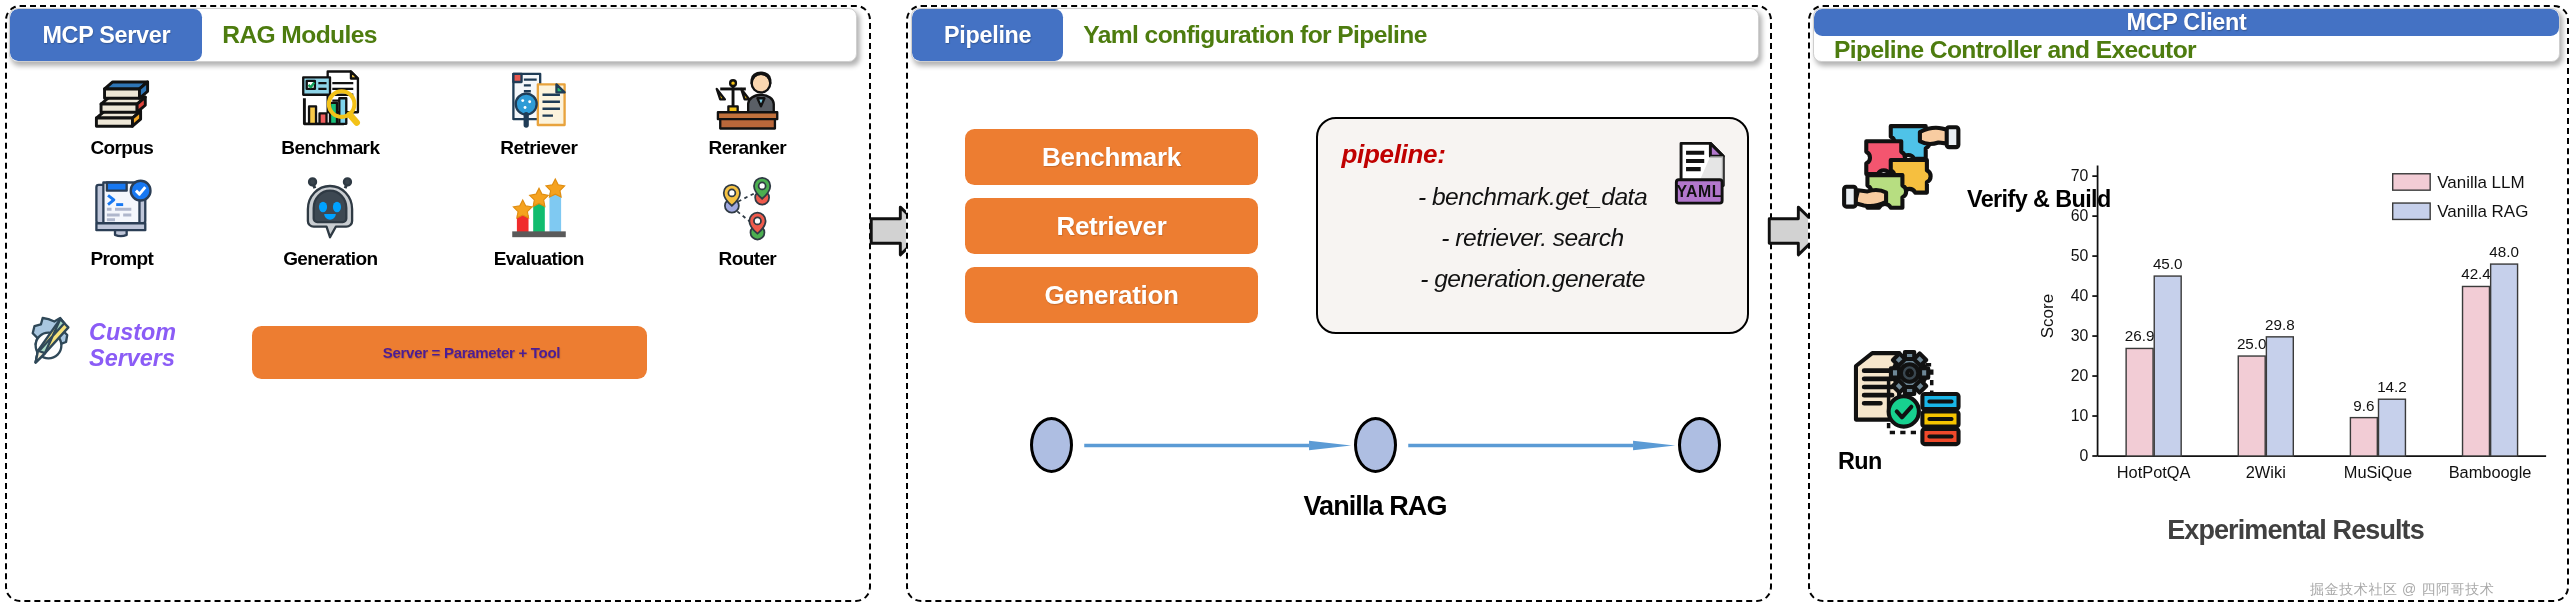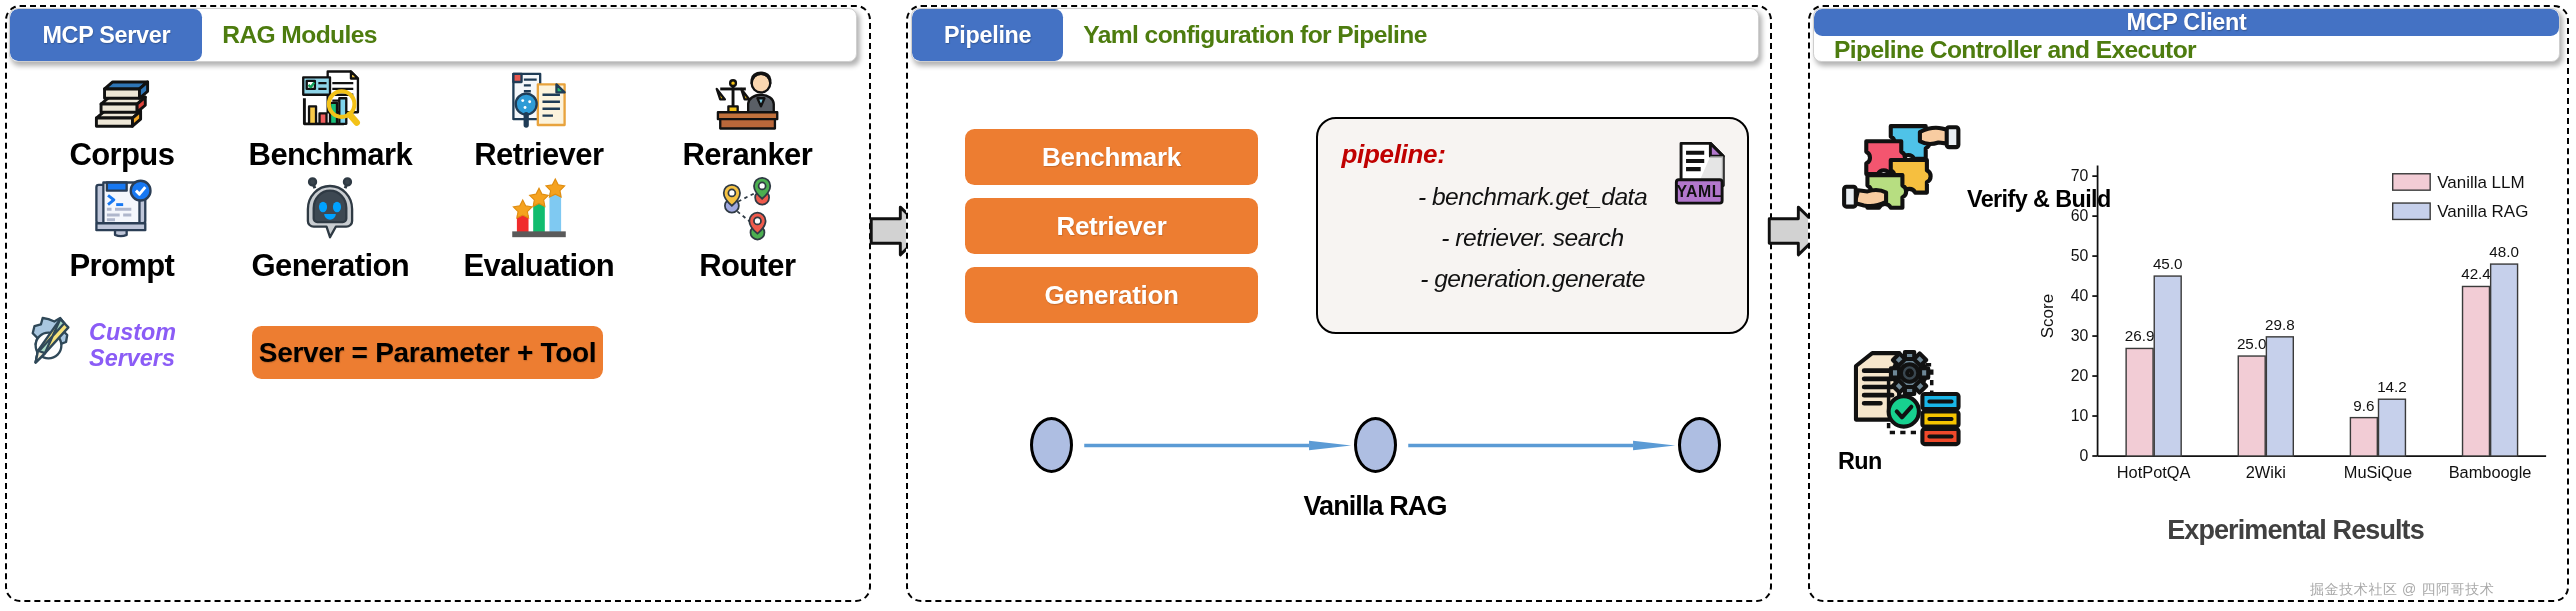--- a/index.html
+++ b/index.html
@@ -28,28 +28,28 @@
   
   .bigarrow{position:absolute;width:56px;height:50px;}
   #arrow-1{left:870px;top:206px;}
   #arrow-2{left:1768px;top:206px;}
 
   
   .mod-grid{position:absolute;left:17.6px;top:64px;width:834px;display:grid;grid-template-columns:repeat(4,1fr);
             grid-template-rows:111px 111px;}
   .mod{display:flex;flex-direction:column;align-items:center;justify-content:flex-start;}
   .mod .ic{height:71px;display:flex;align-items:center;justify-content:center;}
-  .mod .lbl{font-size:31px;font-weight:700;color:#000;letter-spacing:-0.6px;margin-top:2px;white-space:nowrap;}
+  .mod .lbl{font-size:19px;font-weight:700;color:#000;letter-spacing:-0.6px;margin-top:2px;white-space:nowrap;}
 
   
   .custom-wrap{position:absolute;left:17.6px;top:311px;display:flex;align-items:center;gap:10.5px;}
   .custom-lbl{font-style:italic;font-weight:700;font-size:23.4px;color:#8b5cf6;line-height:1.08;}
   .orange-pill{position:absolute;left:252px;top:326px;width:351px;height:53px;background:#ED7D31;border-radius:9.4px;
-               display:flex;align-items:center;justify-content:center;color:#000000;font-weight:700;font-size:28px;
-               letter-spacing:-0.3px;text-shadow:0.6px 0.6px 1.2px rgba(0,0,0,.18);}
+               display:flex;align-items:center;justify-content:center;color:#4c1d95;font-weight:700;font-size:15px;
+               letter-spacing:-0.3px;text-shadow:0.6px 0.6px 1.2px rgba(0,0,0,.18);padding-left:44px;}
 
   
   .stage-col{position:absolute;left:965px;top:129px;width:293px;display:flex;flex-direction:column;gap:13px;}
   .stage-btn{height:56px;background:#ED7D31;border-radius:9.4px;display:flex;align-items:center;justify-content:center;
              color:#fff;font-weight:700;font-size:26px;letter-spacing:-0.3px;text-shadow:0.6px 0.6px 1.2px rgba(0,0,0,.18);}
 
   .yaml-box{position:absolute;left:1316px;top:117px;width:433px;height:217px;background:#F7F4F2;border:2.9px solid #000;
             border-radius:20px;box-sizing:border-box;padding:20px 23.4px;}
   .yaml-key{font-style:italic;font-weight:700;font-size:26px;color:#C00000;letter-spacing:-0.3px;}
   .yaml-line{font-style:italic;font-size:24.6px;color:#111;letter-spacing:-0.5px;margin-top:13px;white-space:nowrap;text-align:center;}

